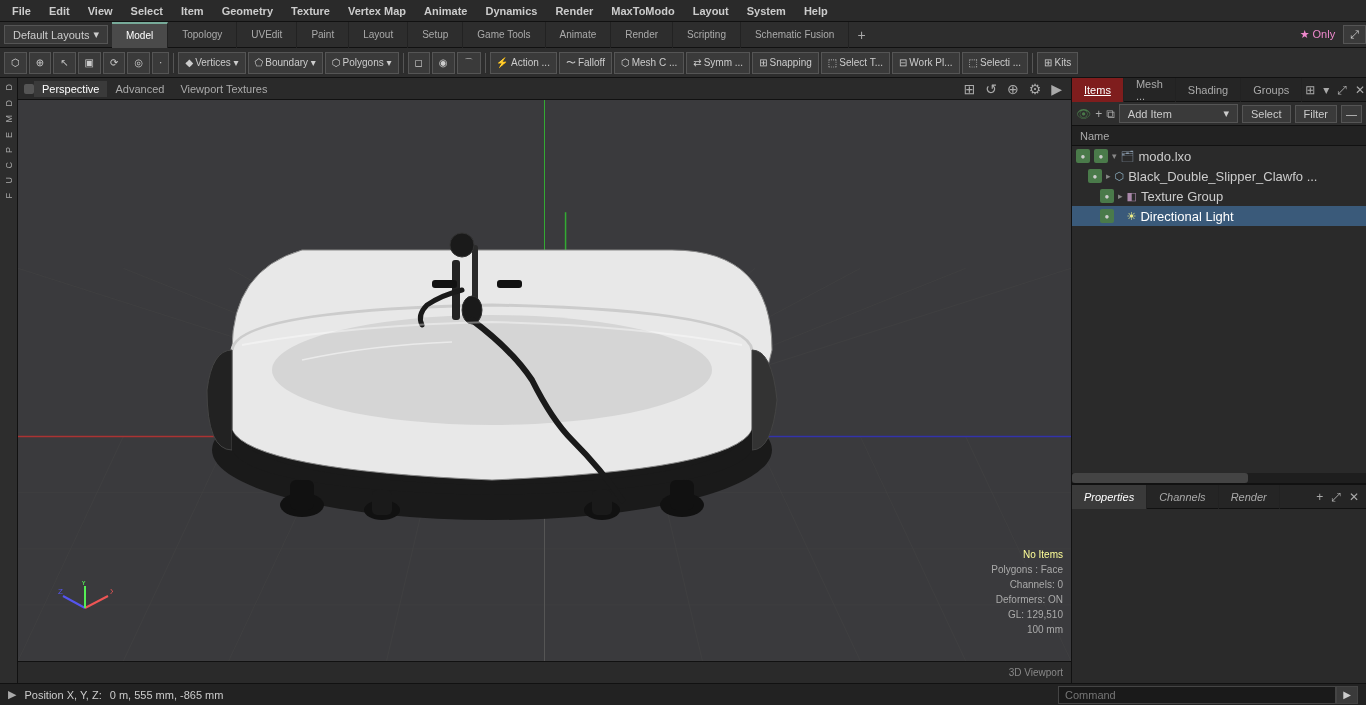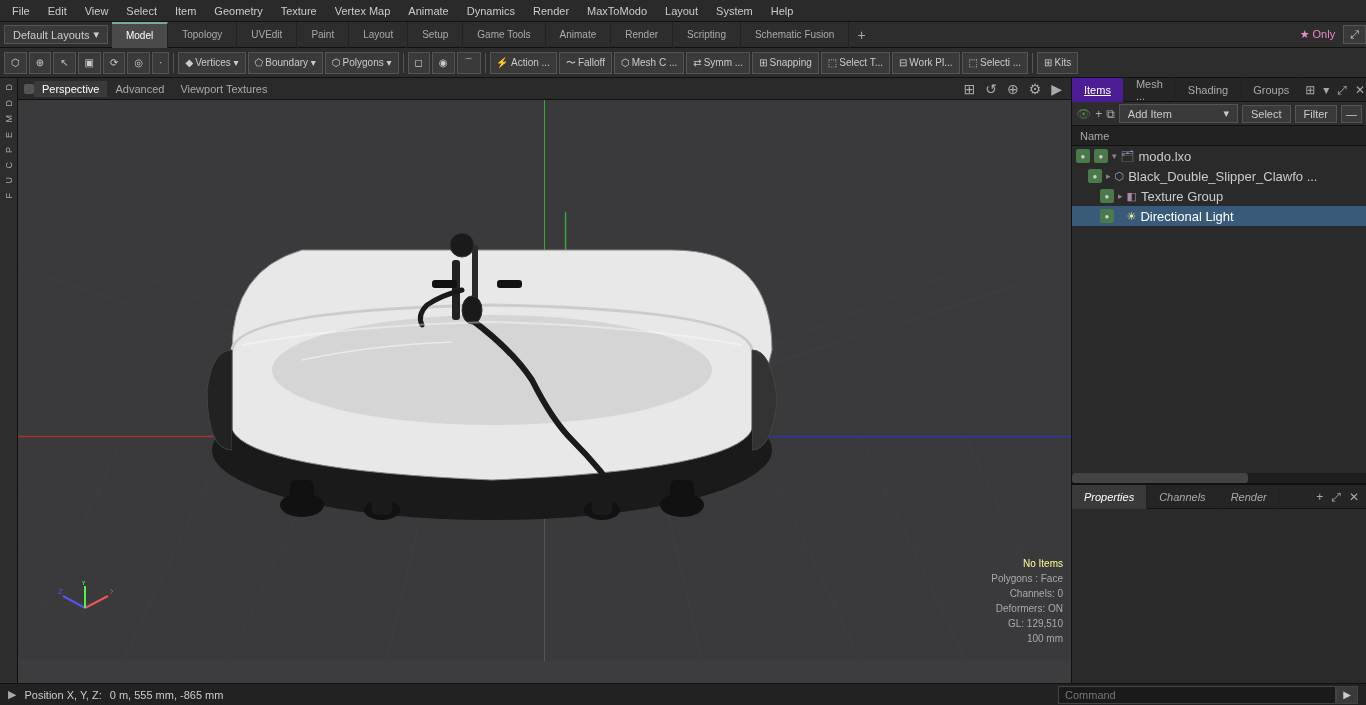--- a/index.html
+++ b/index.html
@@ -1,19 +1,19 @@
 <!DOCTYPE html>
 <html><head>
   <meta charset="utf-8">
   <style>
     * { margin: 0; padding: 0; box-sizing: border-box; }
     body { width: 1366px; height: 705px; overflow: hidden; background: #3a3a3a; font-family: Arial, sans-serif; font-size: 11px; color: #ccc; user-select: none; }
 
     
-    #menu-bar { display: flex; align-items: center; height: 22px; background: #2a2a2a; border-bottom: 1px solid #111; padding: 0 4px; gap: 2px; }
+    #menu-bar { display: flex; align-items: center; height: 22px; background: #2a2a2a; border-bottom: 1px solid #111; padding: 0 4px; gap: 2px; font-weight: bold; }
     .menu-item { padding: 2px 8px; cursor: pointer; color: #ccc; font-size: 11px; }
 
     
     #layout-bar { display: flex; align-items: center; height: 26px; background: #2d2d2d; border-bottom: 1px solid #111; }
     #layout-dropdown { display: flex; align-items: center; padding: 2px 8px; background: #3a3a3a; border: 1px solid #555; margin: 2px 4px; font-size: 11px; color: #ccc; cursor: pointer; gap: 4px; }
     .layout-tab { padding: 4px 14px; font-size: 10px; color: #aaa; cursor: pointer; border-right: 1px solid #222; height: 26px; display: flex; align-items: center; }
     .layout-tab.active { background: #4a4a4a; color: #fff; border-top: 2px solid #7a9; }
     #layout-plus { padding: 2px 8px; cursor: pointer; color: #aaa; font-size: 14px; }
     #only-btn { margin-left: auto; display: flex; align-items: flex-start; gap: 4px; padding: 2px 8px; }
     .star-only { color: #e8c; font-size: 11px; }
@@ -46,21 +46,21 @@
     .grid-canvas { position: absolute; top: 0; left: 0; width: 100%; height: 100%; }
 
     
     #viewport-bottom { height: 22px; background: #2a2a2a; display: flex; align-items: center; justify-content: flex-end; padding: 0 8px; gap: 8px; font-size: 10px; color: #aaa; border-top: 1px solid #111; }
 
     
     #right-panel { width: 295px; background: #2d2d2d; border-left: 1px solid #111; display: flex; flex-direction: column; }
     #right-top { flex: 1; display: flex; flex-direction: column; }
     #right-tabs { display: flex; align-items: center; height: 24px; background: #252525; border-bottom: 1px solid #111; }
     .right-tab { padding: 2px 12px; font-size: 11px; color: #aaa; cursor: pointer; border-right: 1px solid #222; height: 24px; display: flex; align-items: center; }
-    .right-tab.active { background: #4c1d95; color: #fff; text-decoration: underline; }
+    .right-tab.active { background: #7f1d1d; color: #fff; text-decoration: underline; }
     #right-tab-controls { margin-left: auto; display: flex; align-items: center; gap: 2px; padding-right: 4px; }
     .rtab-ctrl { font-size: 12px; color: #aaa; cursor: pointer; padding: 0 3px; }
 
     
     #items-toolbar { display: flex; align-items: center; height: 24px; background: #2d2d2d; border-bottom: 1px solid #111; padding: 0 4px; gap: 4px; }
     #add-item-btn { flex: 1; display: flex; align-items: center; justify-content: space-between; background: #3a3a3a; border: 1px solid #555; padding: 2px 8px; cursor: pointer; font-size: 11px; color: #ccc; }
     .items-action-btn { padding: 2px 8px; background: #3a3a3a; border: 1px solid #555; cursor: pointer; font-size: 11px; color: #ccc; }
     #items-header { display: flex; align-items: center; height: 20px; background: #222; border-bottom: 1px solid #111; padding: 0 8px; }
     #items-header span { font-size: 11px; color: #aaa; }
 
@@ -86,21 +86,21 @@
     #props-tab-controls { margin-left: auto; display: flex; align-items: center; gap: 2px; padding-right: 4px; }
     #props-content { flex: 1; background: #2a2a2a; }
 
     
     #status-bar { height: 22px; background: #222; border-top: 1px solid #111; display: flex; align-items: center; padding: 0 8px; gap: 8px; }
     #command-area { display: flex; align-items: center; flex: 1; max-width: 300px; }
     #command-input { flex: 1; background: #1a1a1a; border: 1px solid #444; color: #ccc; padding: 2px 6px; font-size: 11px; height: 18px; }
     #command-go { width: 22px; height: 18px; background: #3a3a3a; border: 1px solid #444; color: #ccc; cursor: pointer; display: flex; align-items: center; justify-content: center; font-size: 10px; }
 
     
-    #viewport-info { position: absolute; bottom: 15px; right: 8px; text-align: right; font-size: 10px; color: #aaa; line-height: 1.5; }
+    #viewport-info { position: absolute; bottom: 24px; right: 8px; text-align: right; font-size: 10px; color: #aaa; line-height: 1.5; }
 
     
     #axis-indicator { position: absolute; bottom: 30px; left: 40px; width: 50px; height: 50px; }
   </style>
 </head>
 <body>
 
 <div id="menu-bar">
   <div class="menu-item">File</div>
   <div class="menu-item">Edit</div>
@@ -356,20 +356,23 @@
           <line x1="27" y1="27" x2="50" y2="15" stroke="#e55" stroke-width="2"></line>
           <text x="52" y="13" fill="#e55" font-size="8">X</text>
           <line x1="27" y1="27" x2="5" y2="15" stroke="#55e" stroke-width="2"></line>
           <text x="0" y="13" fill="#55e" font-size="8">Z</text>
           <line x1="27" y1="27" x2="27" y2="5" stroke="#5e5" stroke-width="2"></line>
           <text x="23" y="4" fill="#5e5" font-size="8">Y</text>
         </svg>
       </div>
     </div>
 
+    <div id="viewport-bottom">
+      <span style="color:#888;">3D Viewport</span>
+    </div>
   </div>
 
   <div id="right-panel">
     <div id="right-top">
 
       <div id="right-tabs">
         <div class="right-tab active">Items</div>
         <div class="right-tab">Mesh ...</div>
         <div class="right-tab">Shading</div>
         <div class="right-tab">Groups</div>

